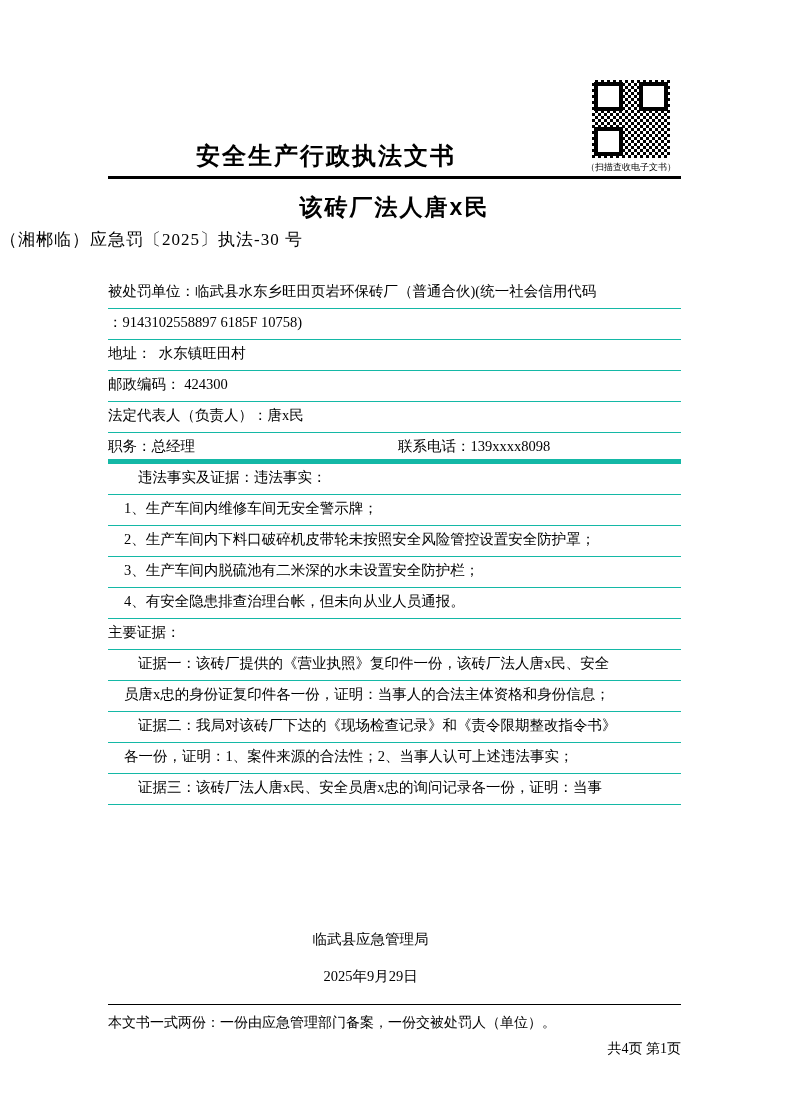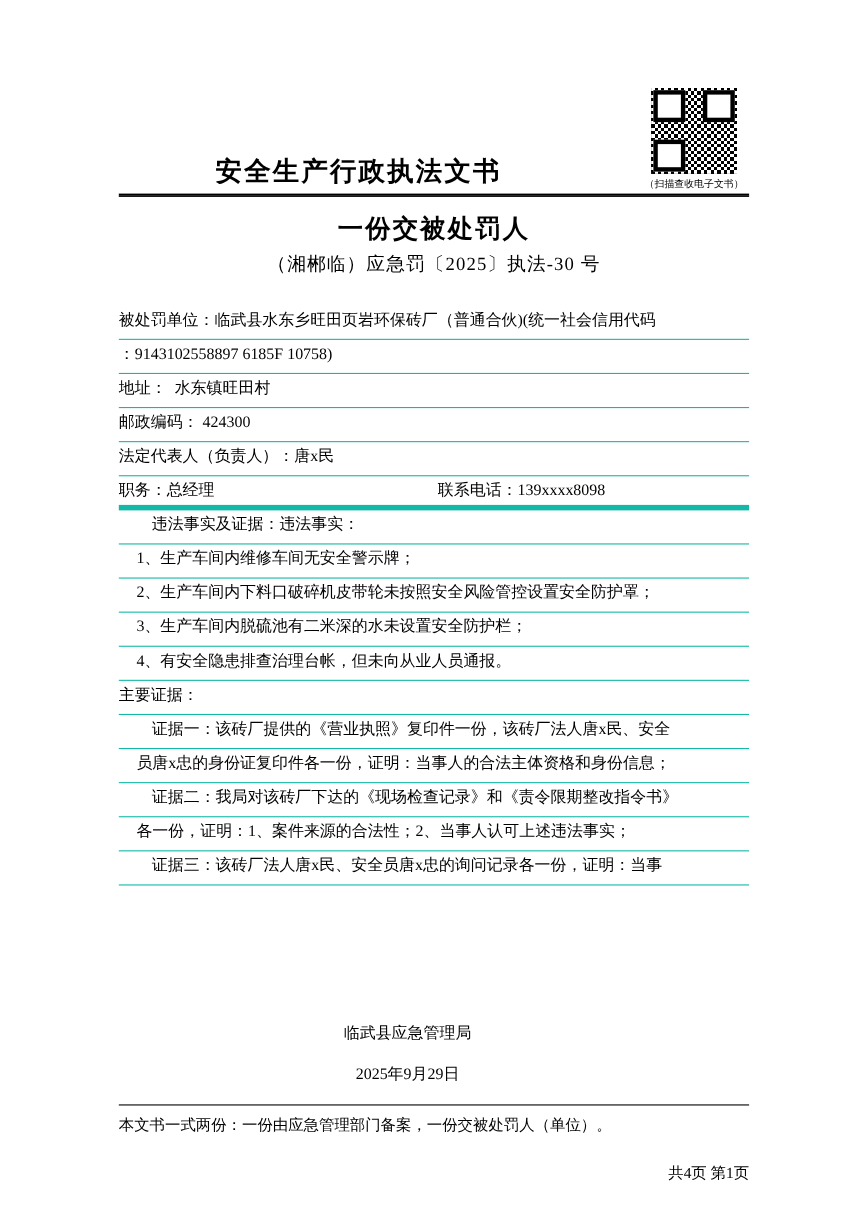--- a/index.html
+++ b/index.html
@@ -98,21 +98,21 @@
     font-family: "Liberation Sans", "DejaVu Sans", sans-serif;
     font-weight: bold;
     font-size: 23px;
     letter-spacing: 2px;
   }
   .doc-number {
     position: absolute;
     top: 228px;
     left: 0;
     width: 789px;
-    text-align: center;
+    text-align: left;
     font-size: 17px;
     letter-spacing: 1px;
   }
 
   
   .body {
     position: absolute;
     top: 278px;
     left: 108px;
     width: 573px;
@@ -172,38 +172,37 @@
     top: 1014px;
     font-size: 14px;
   }
   .footer-page {
     position: absolute;
     left: 108px;
     width: 573px;
     top: 1040px;
     text-align: right;
     font-size: 14px;
-    margin-top: 18px;
   }
 </style>
 </head>
 <body>
 
 <div class="page">
 
   <div class="qr-block">
     <div class="qr-img">
         <span class="qr-inner"></span>
       </div>
     <div class="qr-caption">（扫描查收电子文书）</div>
   </div>
 
   <div class="doc-title">安全生产行政执法文书</div>
   <div class="rule-double"></div>
-  <div class="doc-subtitle">一份交被处罚人</div>
+  <div class="doc-subtitle">该砖厂法人唐x民</div>
   <div class="doc-number">（湘郴临）应急罚〔2025〕执法-30 号</div>
 
   <div class="body">
 
     <div class="line ul">
       <span class="lbl">被处罚单位：</span><span class="val">临武县水东乡旺田页岩环保砖厂（普通合伙)(统一社会信用代码</span>
     </div>
 
     <div class="line ul">
       <span class="val">：9143102558897 6185F  10758)</span>

